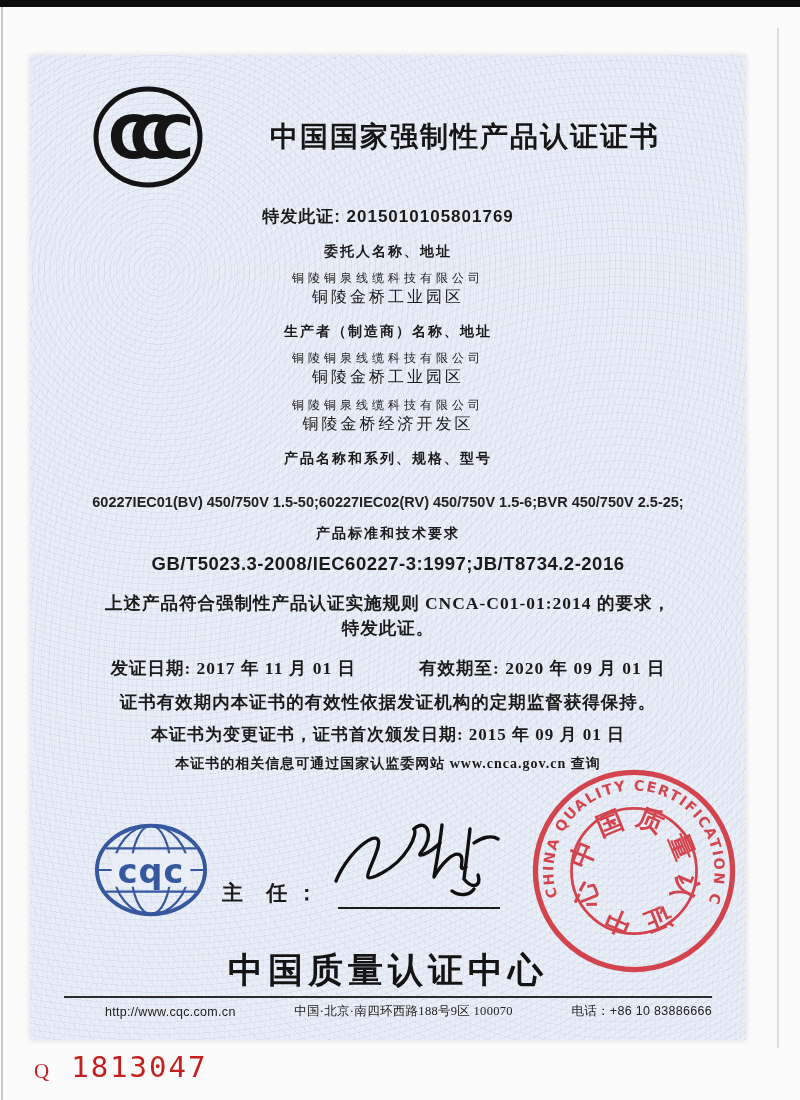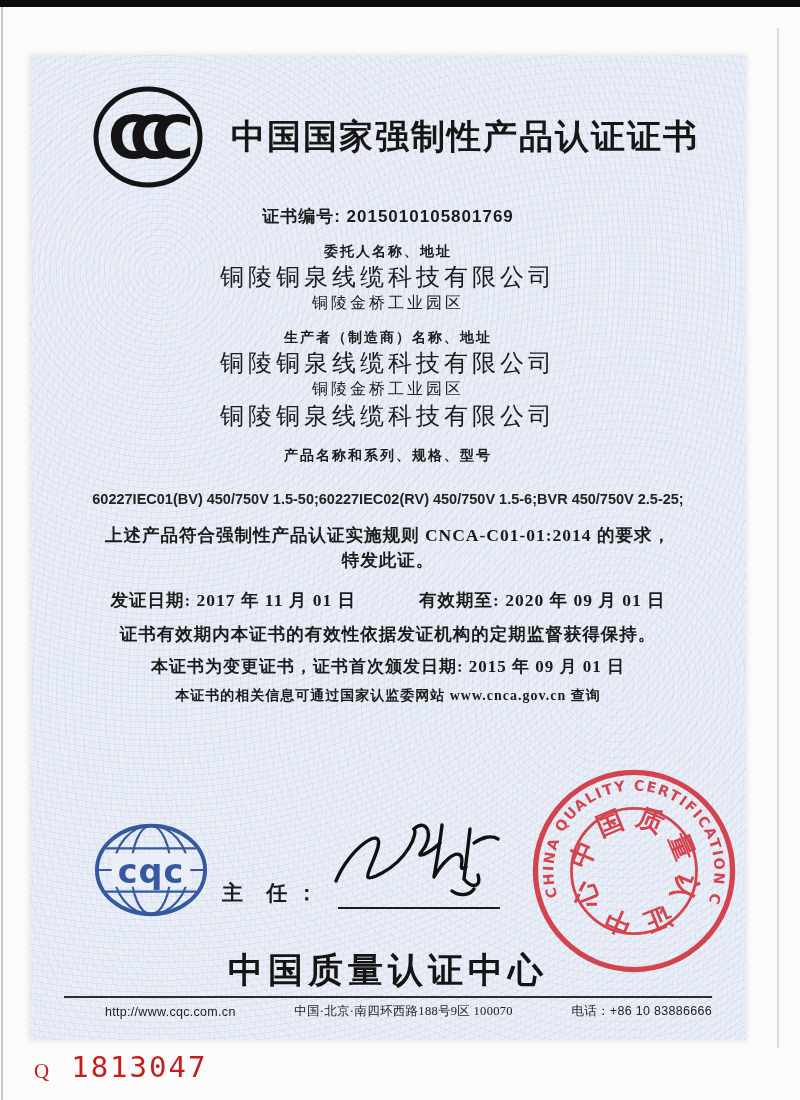--- a/index.html
+++ b/index.html
@@ -19,30 +19,30 @@
       repeating-radial-gradient(circle at 18% 22%, rgba(150,170,210,.16) 0 1px, transparent 1px 6px),
       repeating-radial-gradient(circle at 82% 64%, rgba(150,170,210,.13) 0 1px, transparent 1px 8px),
       repeating-linear-gradient(93deg, rgba(165,185,220,.10) 0 1px, transparent 1px 5px);
     box-shadow:0 0 6px rgba(0,0,0,.12);
   }
 
   .header-row{display:flex;align-items:center;margin:30px 28px 0 62px;}
   .ccc-logo{flex:0 0 112px;height:104px;}
   .page-title{
     flex:1;text-align:center;font-family:"Liberation Sans","DejaVu Sans",sans-serif;
-    font-weight:900;font-size:34px;letter-spacing:2px;color:#161616;padding-left:8px;
+    font-weight:900;font-size:28px;letter-spacing:2px;color:#161616;padding-left:8px;
   }
   .cert-no{
     text-align:center;margin-top:16px;font-family:"Liberation Sans","DejaVu Sans",sans-serif;
     font-weight:700;font-size:17px;letter-spacing:1px;
   }
 
   .sec{text-align:center;}
   .sec-label{margin-top:15px;font-weight:700;font-size:14px;letter-spacing:2px;}
-  .sec-line1{font-size:24px;letter-spacing:4px;}
+  .sec-line1{margin-top:9px;font-size:12px;letter-spacing:4px;}
   .sec-line2{font-size:16px;letter-spacing:3px;}
   .model-line{
     margin-top:26px;font-family:"Liberation Sans","DejaVu Sans",sans-serif;
     font-size:14.5px;letter-spacing:0;font-weight:600;color:#222;
   }
   .std-line{
     margin-top:10px;font-family:"Liberation Sans","DejaVu Sans",sans-serif;
     font-weight:700;font-size:18.5px;letter-spacing:.5px;
   }
   .statement{margin-top:16px;text-align:center;font-weight:700;font-size:17.5px;letter-spacing:1px;line-height:1.45;}
@@ -86,43 +86,48 @@
 <div class="paper">
 
   <div class="header-row">
     <svg class="ccc-logo" viewBox="0 0 112 104">
       <ellipse cx="56" cy="52" rx="52" ry="48" fill="none" stroke="#141414" stroke-width="5"></ellipse>
       <text x="16" y="73" font-family="DejaVu Sans, sans-serif" font-size="58" font-weight="900" letter-spacing="-21" fill="#141414">CCC</text>
     </svg>
     <div class="page-title">中国国家强制性产品认证证书</div>
   </div>
 
-  <div class="cert-no">证书编号: 2015010105801769</div>
+  <div class="cert-no">特发此证: 2015010105801769</div>
 
   <div class="sec">
     <div class="sec-label">委托人名称、地址</div>
     <div class="sec-line1">铜陵铜泉线缆科技有限公司</div>
     <div class="sec-line2">铜陵金桥工业园区</div>
   </div>
 
   <div class="sec">
     <div class="sec-label">生产者（制造商）名称、地址</div>
     <div class="sec-line1">铜陵铜泉线缆科技有限公司</div>
     <div class="sec-line2">铜陵金桥工业园区</div>
   </div>
 
   <div class="sec">
     <div class="sec-line1">铜陵铜泉线缆科技有限公司</div>
+    <div class="sec-line2">铜陵金桥经济开发区</div>
   </div>
 
   <div class="sec">
     <div class="sec-label">产品名称和系列、规格、型号</div>
     <div class="model-line">60227IEC01(BV) 450/750V 1.5-50;60227IEC02(RV) 450/750V 1.5-6;BVR 450/750V 2.5-25;</div>
   </div>
 
+  <div class="sec">
+    <div class="sec-label">产品标准和技术要求</div>
+    <div class="std-line">GB/T5023.3-2008/IEC60227-3:1997;JB/T8734.2-2016</div>
+  </div>
 
   <div class="statement">
     <div>上述产品符合强制性产品认证实施规则 CNCA-C01-01:2014 的要求，</div>
     <div>特发此证。</div>
   </div>
 
   <div class="dates-row">
     <span>发证日期: 2017 年 11 月 01 日</span>
     <span>有效期至: 2020 年 09 月 01 日</span>
   </div>

